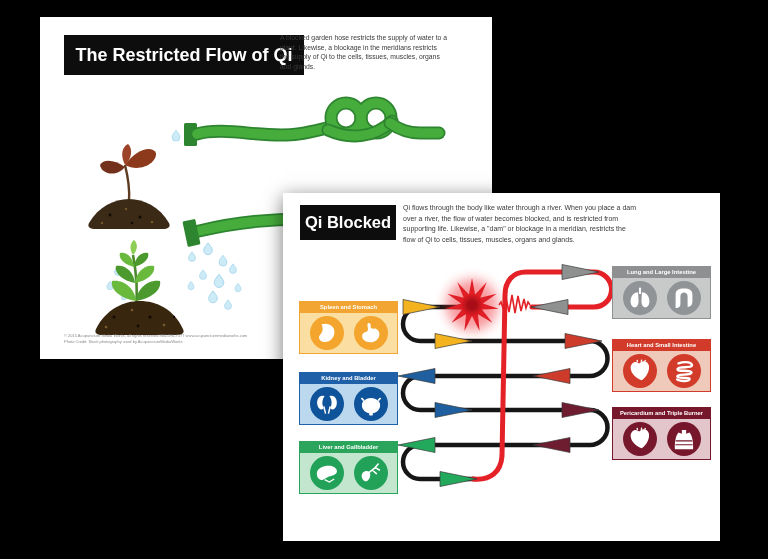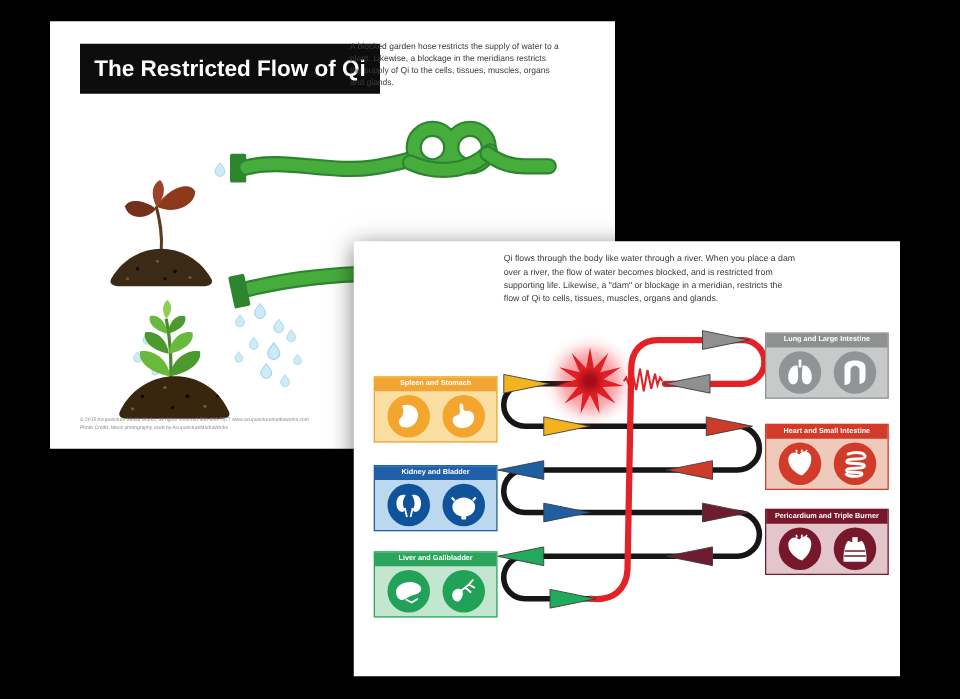--- a/index.html
+++ b/index.html
@@ -124,20 +124,23 @@
       </g>
     </svg>
 
     <div class="fineprint">
       <div>© 2015 Acupuncture Media Works, all rights reserved 866-696-7577 www.acupuncturemediaworks.com</div>
       <div>Photo Credit: Stock photography used by AcupunctureMediaWorks</div>
     </div>
   </div>
 
   <div class="card card2">
+    <div class="title-box tb2">
+      <span>Qi Blocked</span>
+    </div>
     <p class="para para2">Qi flows through the body like water through a river. When you place a dam over a river, the flow of water becomes blocked, and is restricted from supporting life. Likewise, a "dam" or blockage in a meridian, restricts the flow of Qi to cells, tissues, muscles, organs and glands.</p>
 
     <svg class="diagram" width="437" height="348" viewBox="0 0 437 348">
       <defs>
         <filter id="blur6" x="-80%" y="-80%" width="260%" height="260%">
             <feGaussianBlur stdDeviation="6"></feGaussianBlur>
           </filter>
         <filter id="blur2" x="-60%" y="-60%" width="220%" height="220%">
             <feGaussianBlur stdDeviation="2"></feGaussianBlur>
           </filter>

